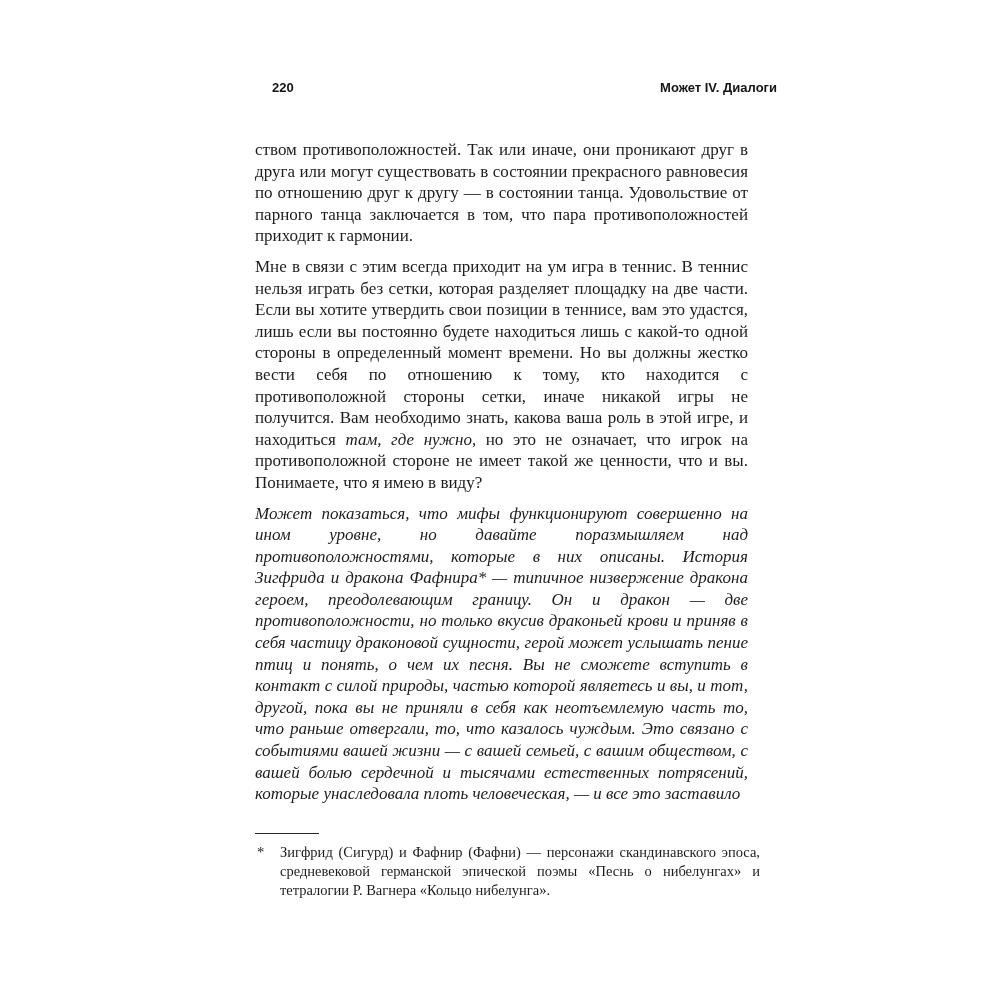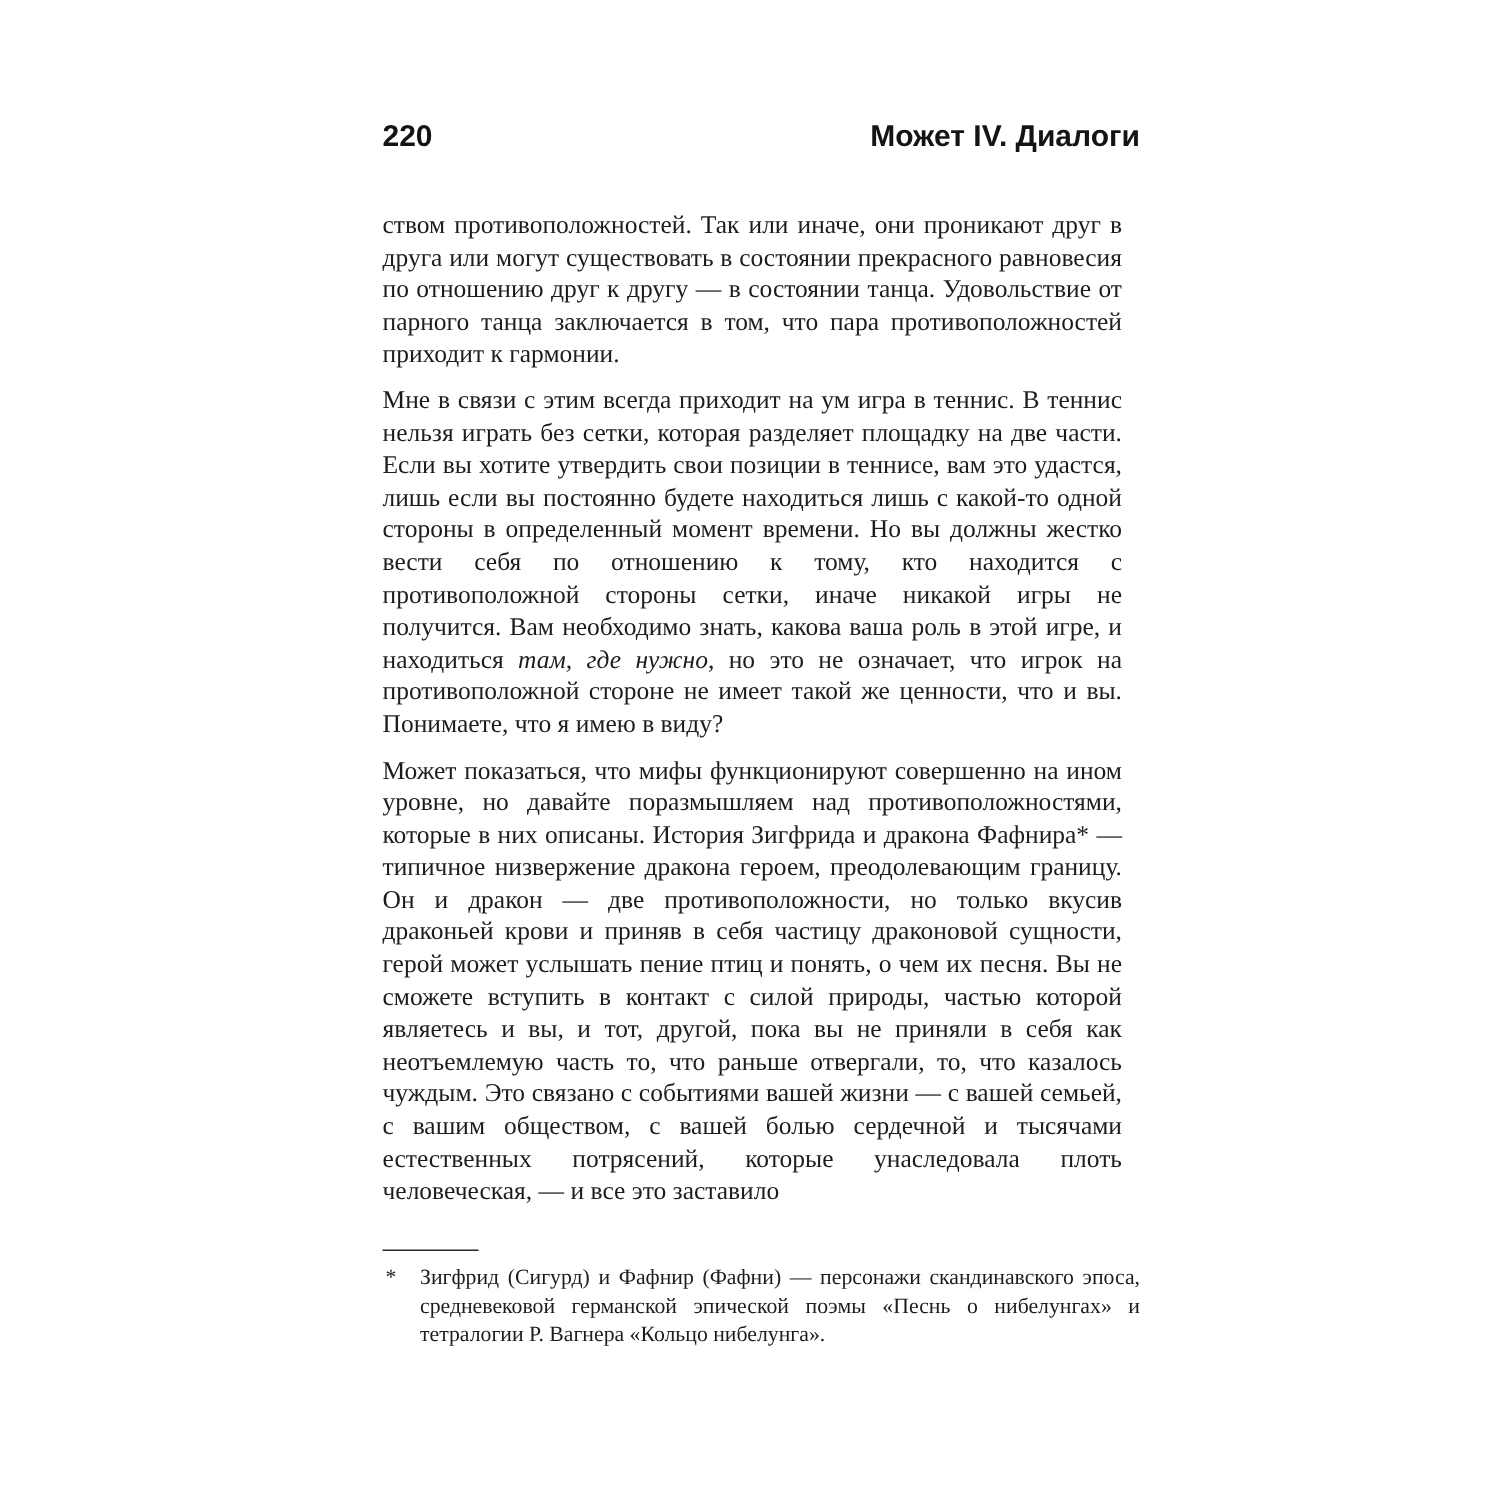--- a/index.html
+++ b/index.html
@@ -11,48 +11,49 @@
     position: relative;
     width: 1000px;
     height: 1000px;
     background: #ffffff;
     color: #1c1c1c;
     font-family: "Liberation Serif", "DejaVu Serif", serif;
     overflow: hidden;
   }
   .running-head {
     position: absolute;
-    left: 255px;
+    left: 272px;
     top: 80px;
     width: 505px;
     display: flex;
     justify-content: space-between;
     align-items: baseline;
     font-family: "Liberation Sans", "DejaVu Sans", sans-serif;
     font-weight: bold;
-    font-size: 20px;
+    font-size: 13px;
     color: #141414;
   }
   .body-text {
     position: absolute;
     left: 255px;
     top: 139px;
     width: 505px;
     font-size: 17px;
     line-height: 21.6px;
     text-align: justify;
     hyphens: auto;
     -webkit-hyphens: auto;
   }
   .body-text p {
     margin: 0 12px 9px 0;
     padding: 0;
   }
   .body-text p:last-child {
     margin-bottom: 0;
+    font-style: italic;
   }
   .body-text em {
     font-style: italic;
   }
   .footnote {
     position: absolute;
     left: 255px;
     top: 833px;
     width: 505px;
   }

